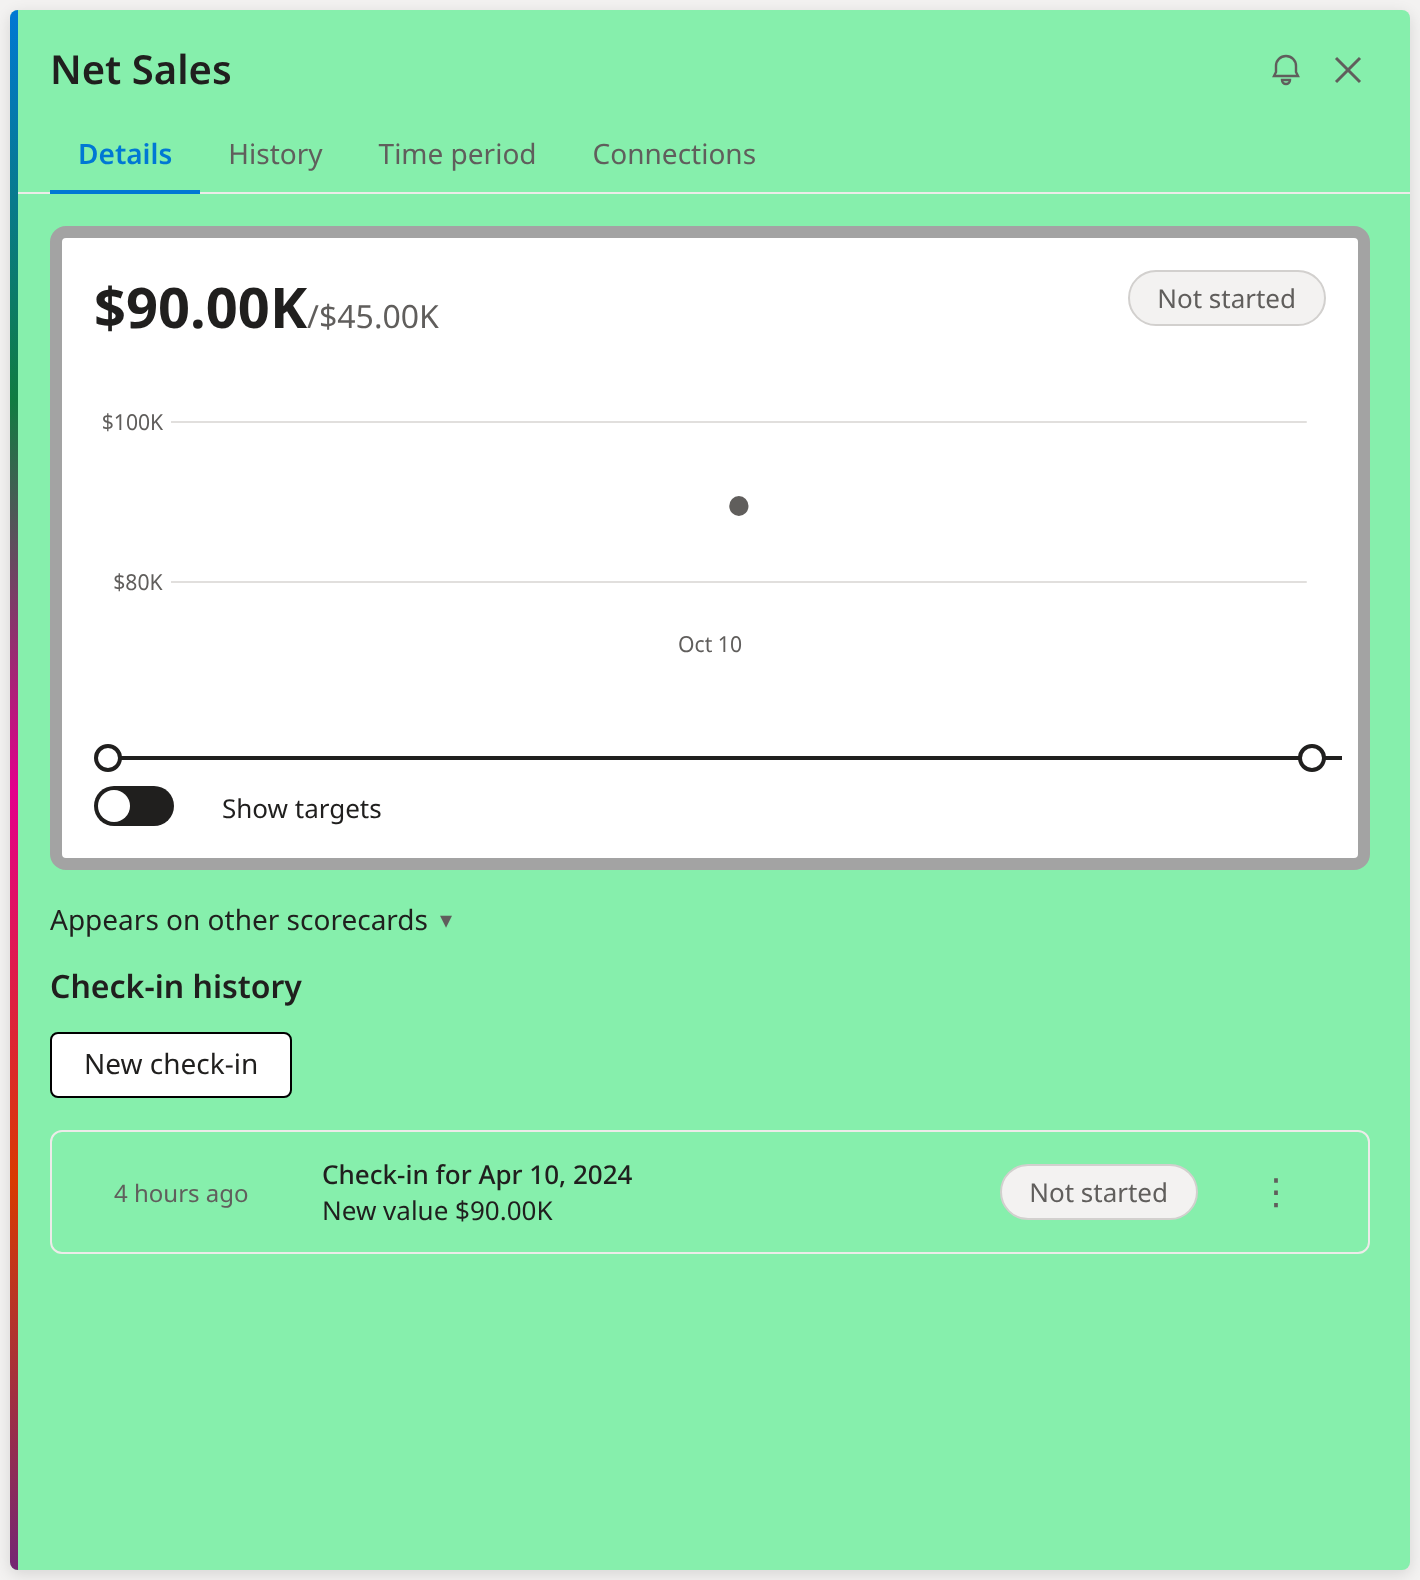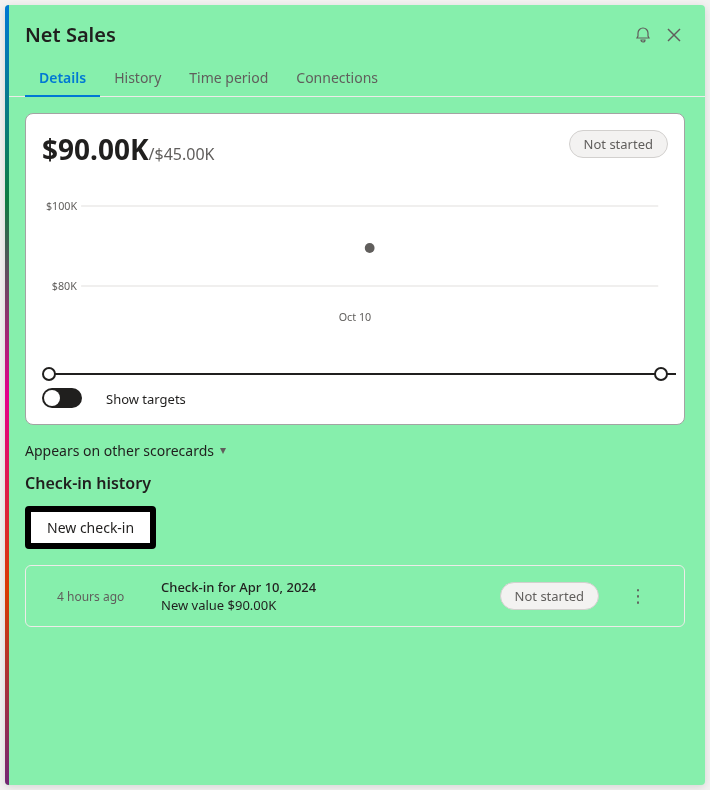--- a/index.html
+++ b/index.html
@@ -81,21 +81,21 @@
     .tab.active {
       color: #0078d4;
       border-bottom: 2px solid #0078d4;
       font-weight: 600;
     }
     .content {
       padding: 16px 20px;
       flex: 1;
     }
     .metric-card {
-      border: 1px solid #a3a3a3;
+      border: 6px solid #a3a3a3;
       border-radius: 8px;
       padding: 16px;
       background: #fff;
       margin-bottom: 16px;
     }
     .metric-header {
       display: flex;
       justify-content: space-between;
       align-items: flex-start;
       margin-bottom: 8px;
@@ -193,21 +193,21 @@
       color: #605e5c;
       font-size: 12px;
     }
     .checkin-history-title {
       font-size: 16px;
       font-weight: 600;
       color: #201f1e;
       margin-bottom: 12px;
     }
     .new-checkin-btn {
-      border: 6px solid #000000;
+      border: 1px solid #000000;
       background: #fff;
       border-radius: 4px;
       padding: 6px 16px;
       font-size: 14px;
       color: #201f1e;
       cursor: pointer;
       margin-bottom: 16px;
       font-family: inherit;
     }
     .checkin-item {

